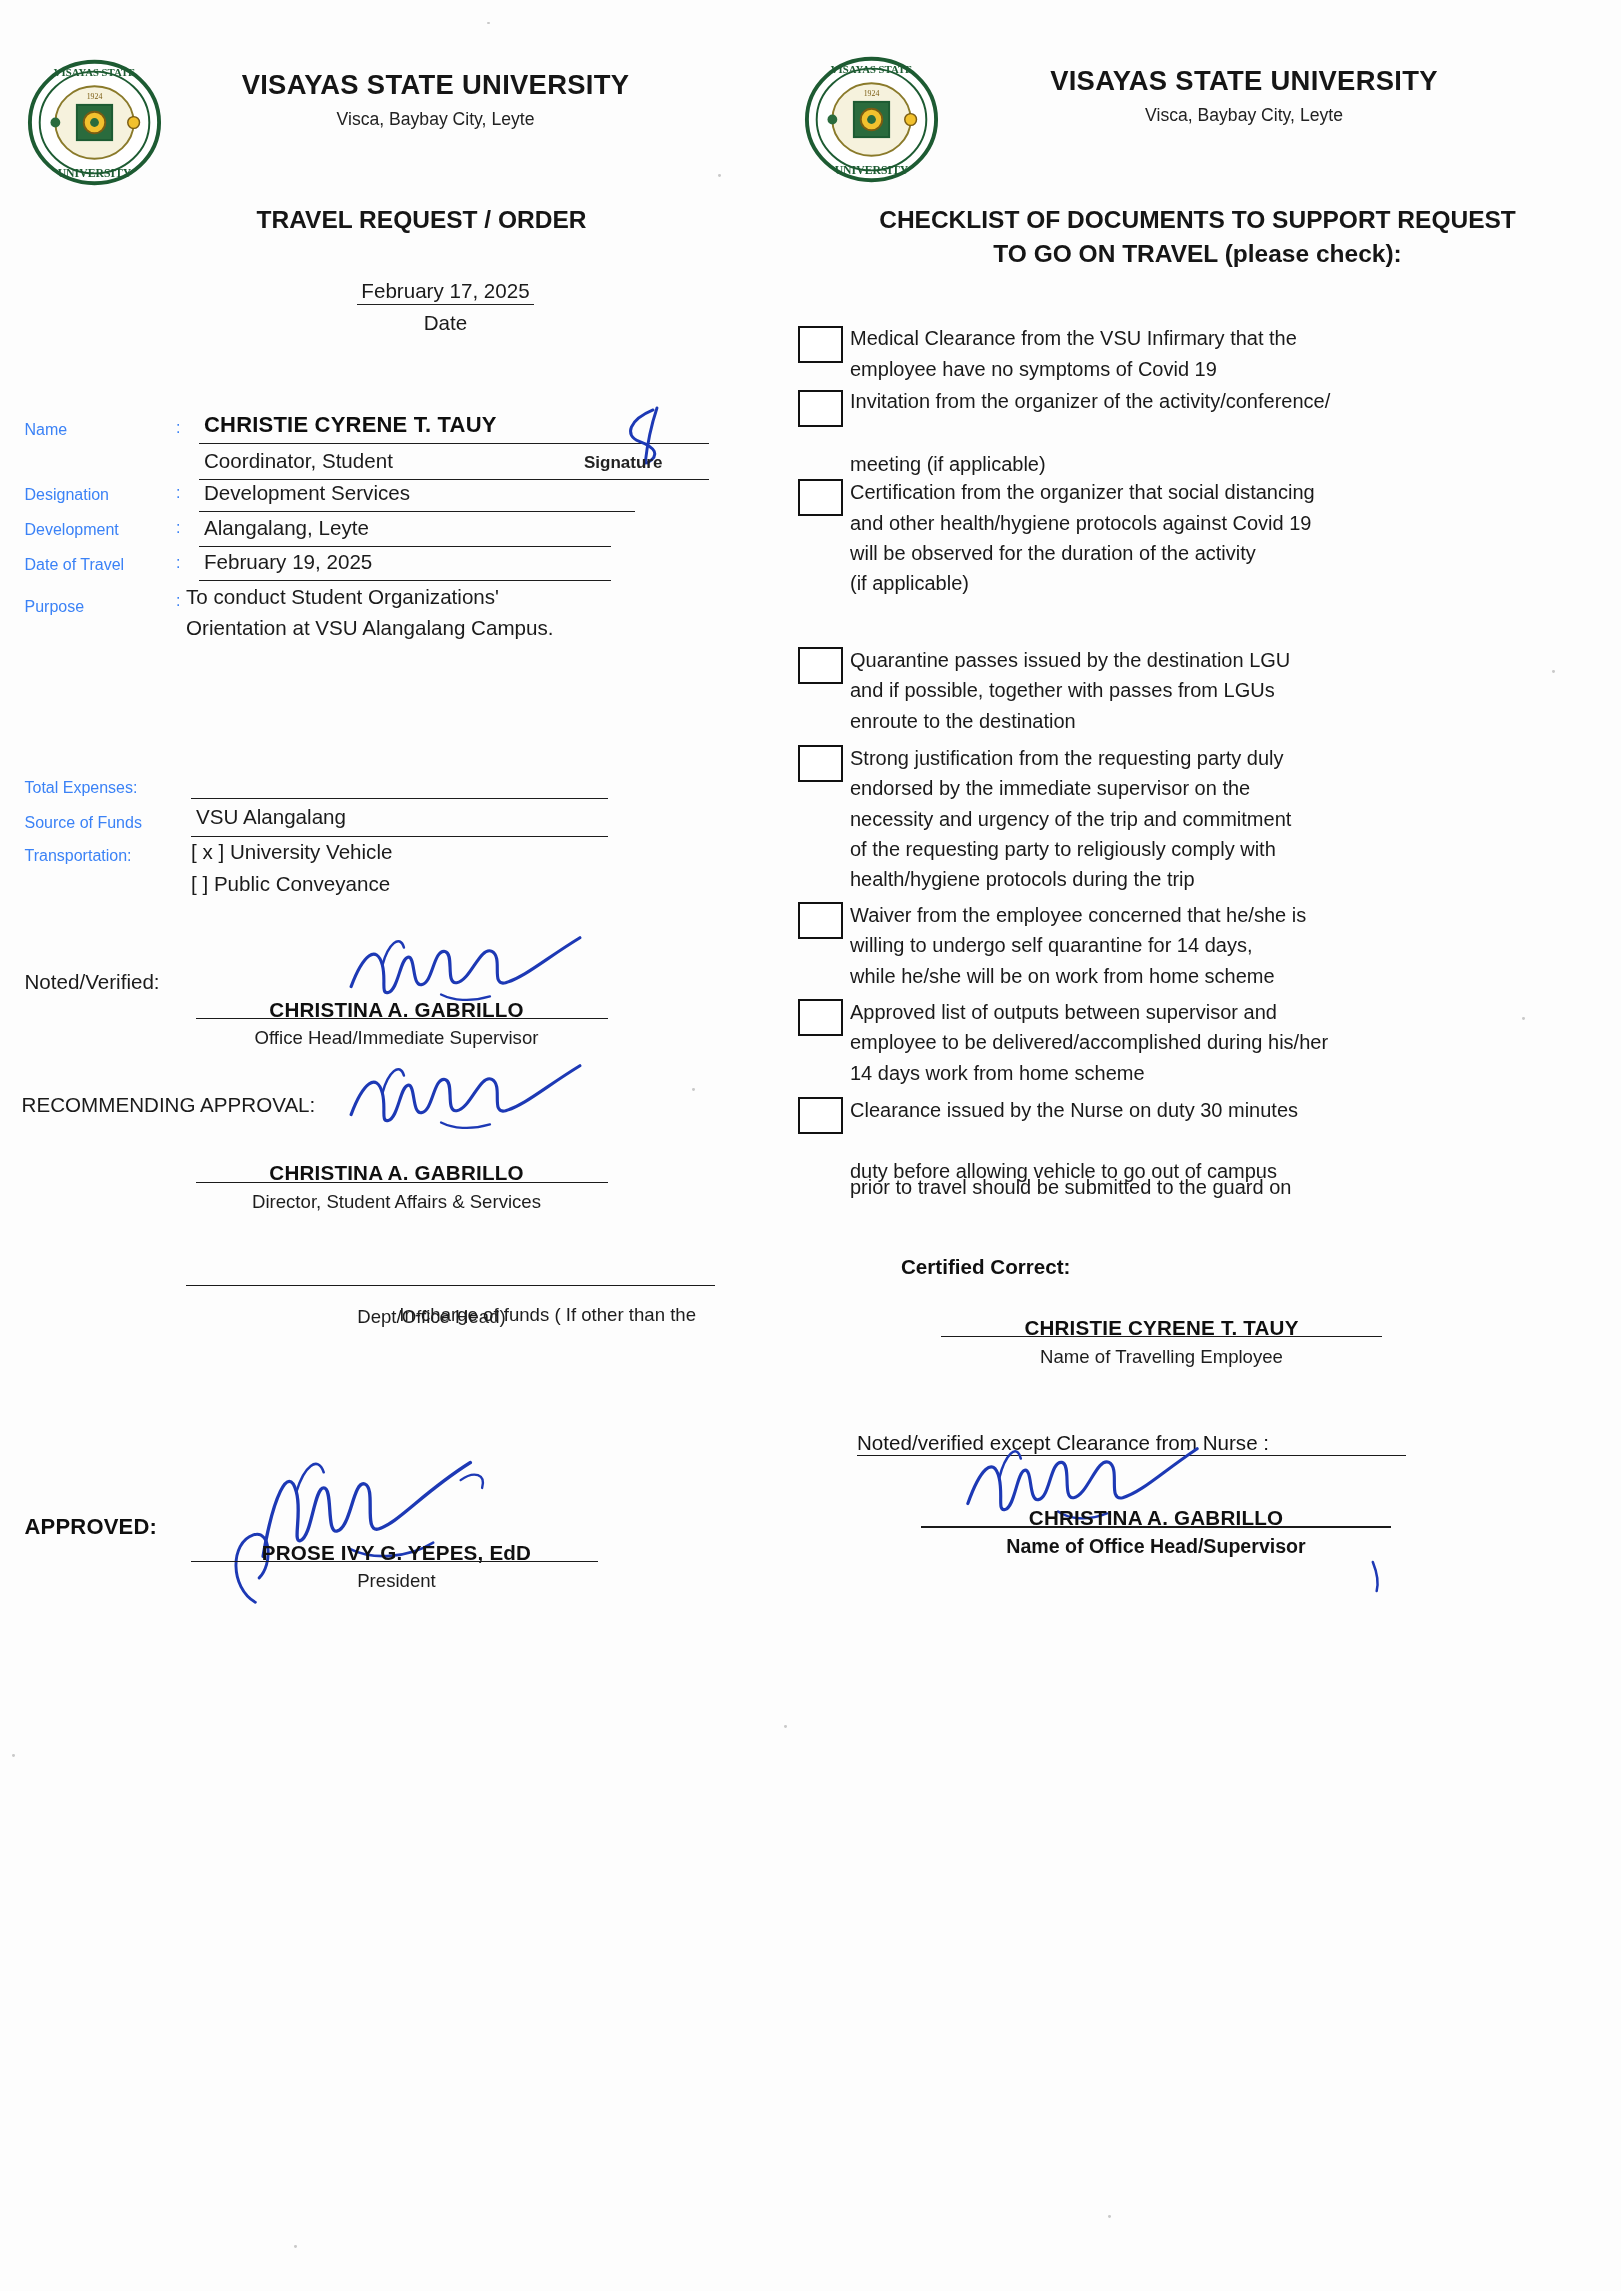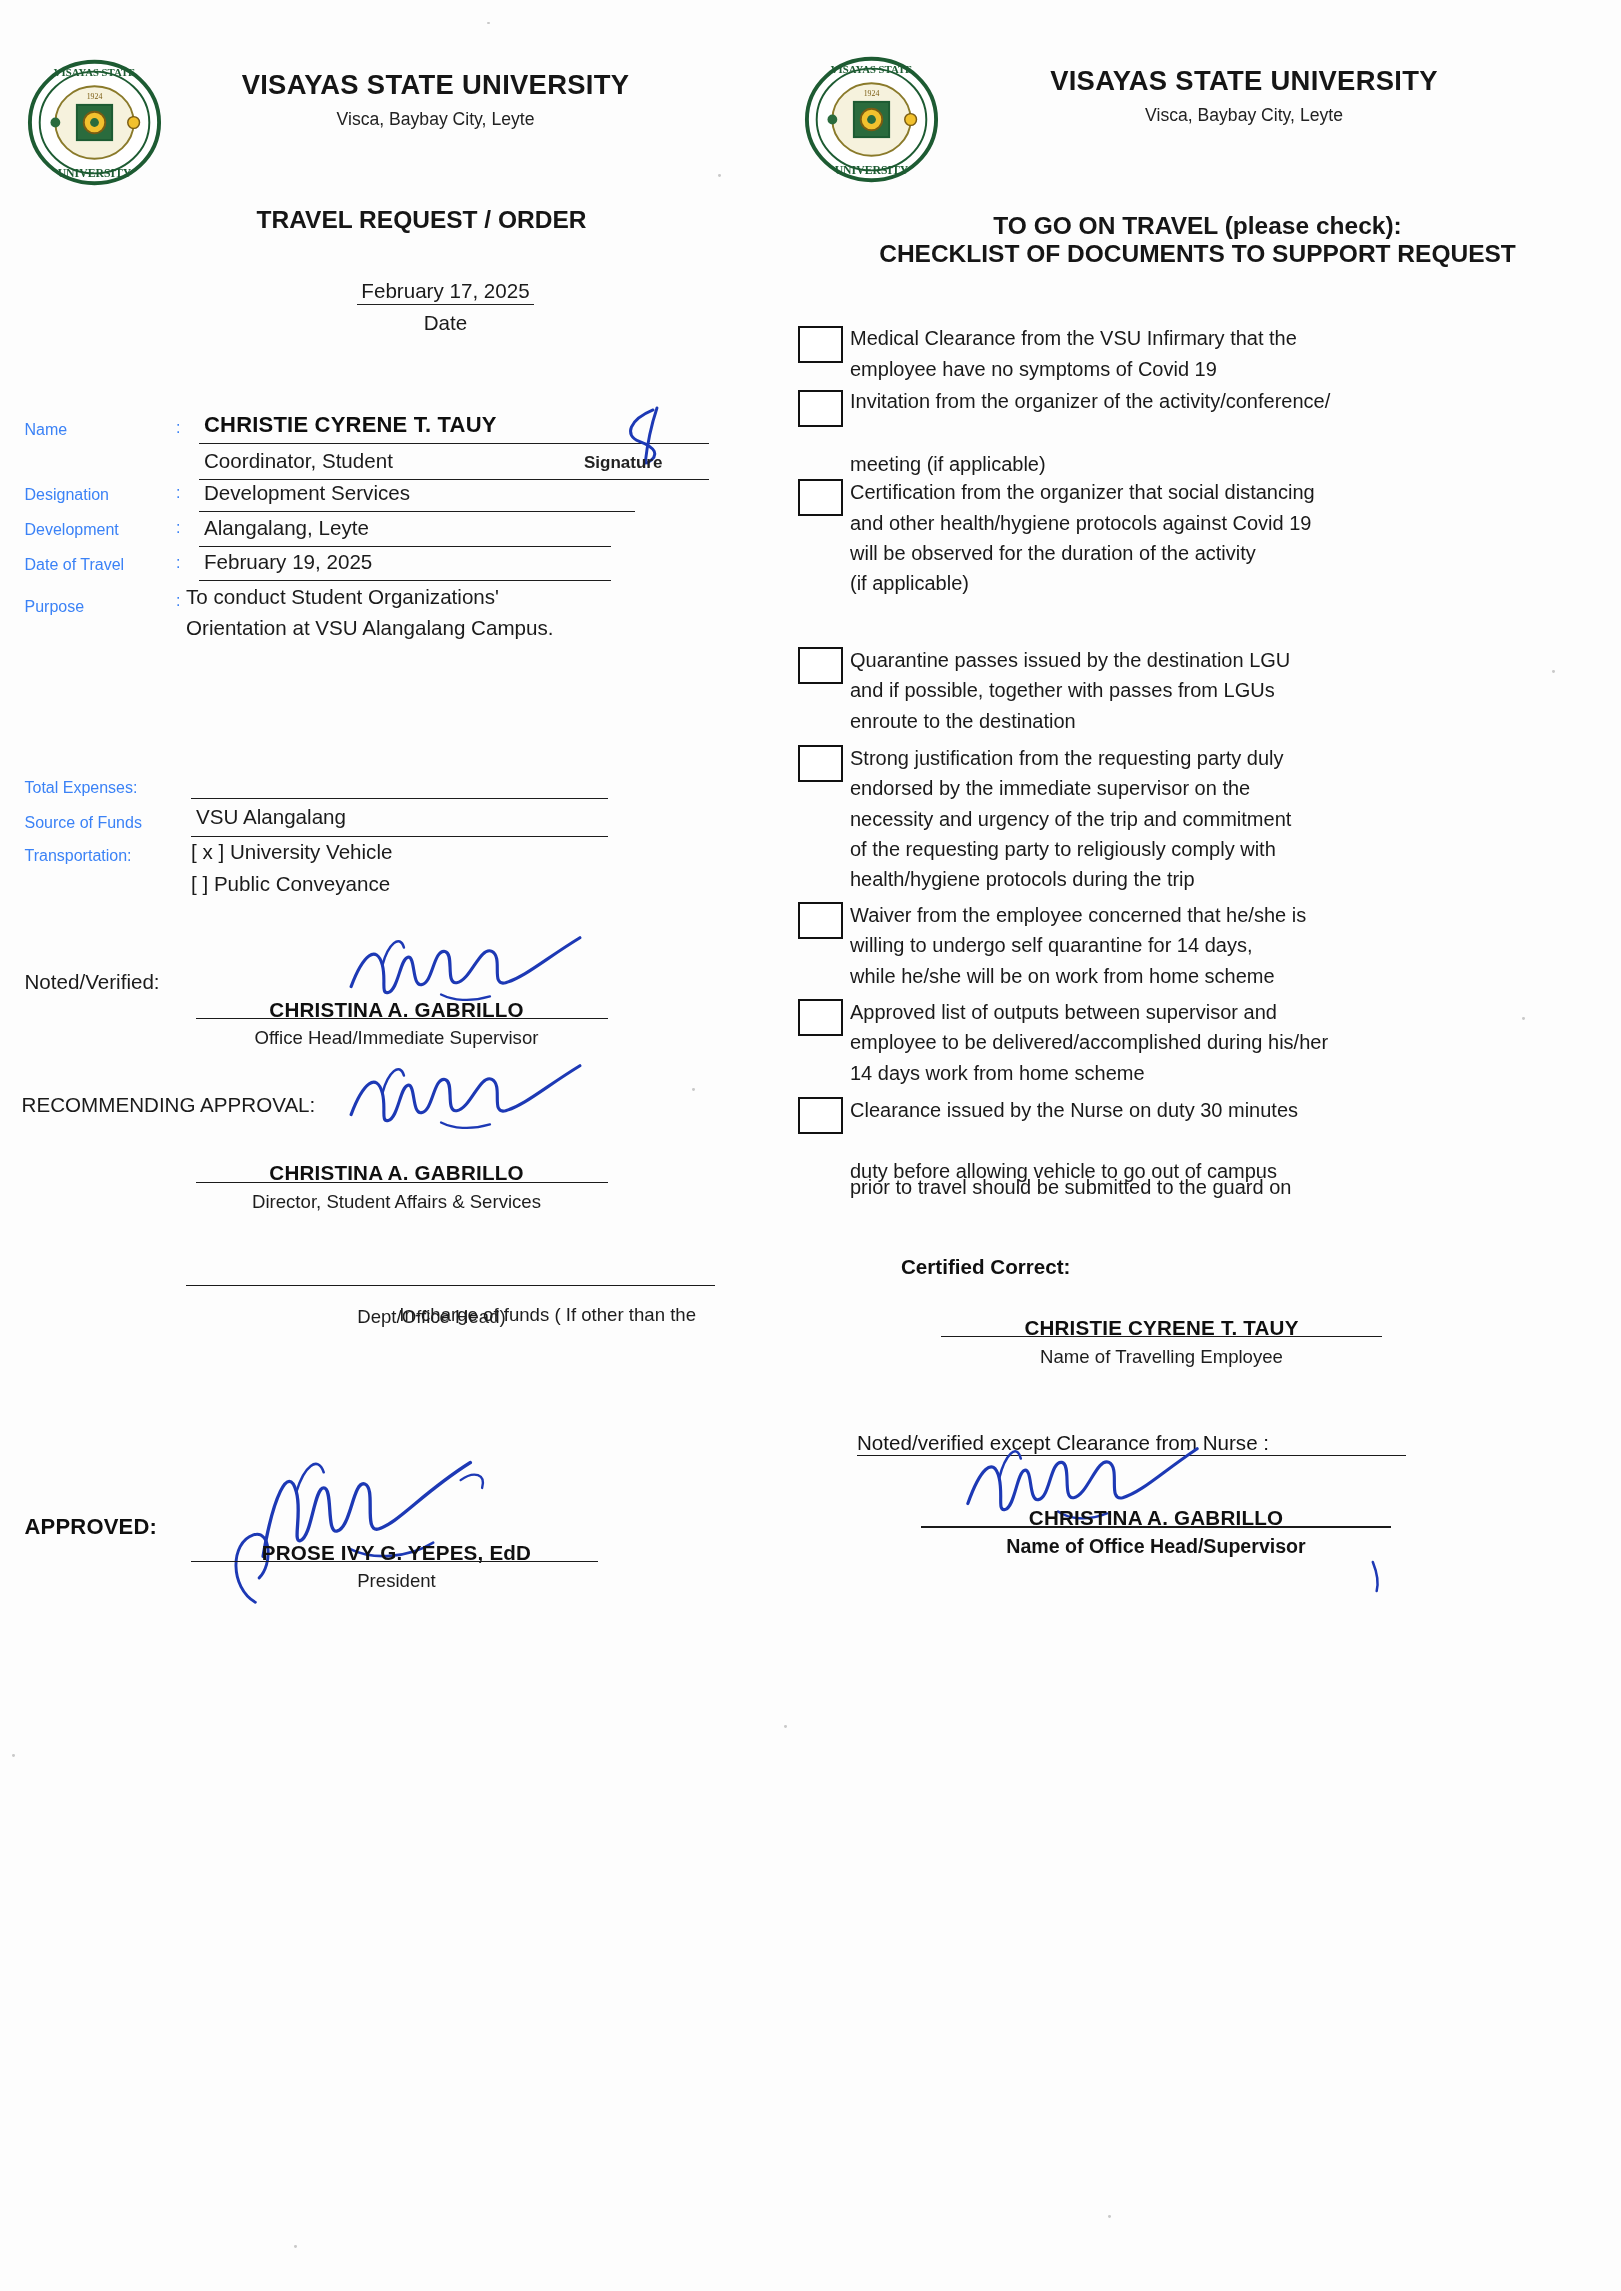--- a/index.html
+++ b/index.html
@@ -276,22 +276,22 @@
         <text x="74" y="46" font-size="8" font-family="Liberation Serif, serif" fill="#7a5c12" text-anchor="middle">1924</text>
       </svg>
     </div>
 
     <div style="position:absolute;left:176px;top:65px;width:588px;">
       <div class="hdr-title">VISAYAS STATE UNIVERSITY</div>
       <div class="hdr-sub">Visca, Baybay City, Leyte</div>
     </div>
 
     <div style="position:absolute;left:0px;top:206px;width:847px;">
+      <div class="doc-title">CHECKLIST OF DOCUMENTS TO SUPPORT REQUEST</div>
       <div class="doc-title" style="margin-top:5.9px;">TO GO ON TRAVEL (please check):</div>
-      <div class="doc-title">CHECKLIST OF DOCUMENTS TO SUPPORT REQUEST</div>
     </div>
 
     <div class="chk-box" style="left:23.5px;top:326px;"></div>
     <div class="chk-text" style="left:76px;top:323px;">
       <span>Medical Clearance from the VSU Infirmary that the</span>
     </div>
     <div class="chk-text" style="left:76px;top:354px;">
       <span>employee have no symptoms of Covid 19</span>
     </div>
 

